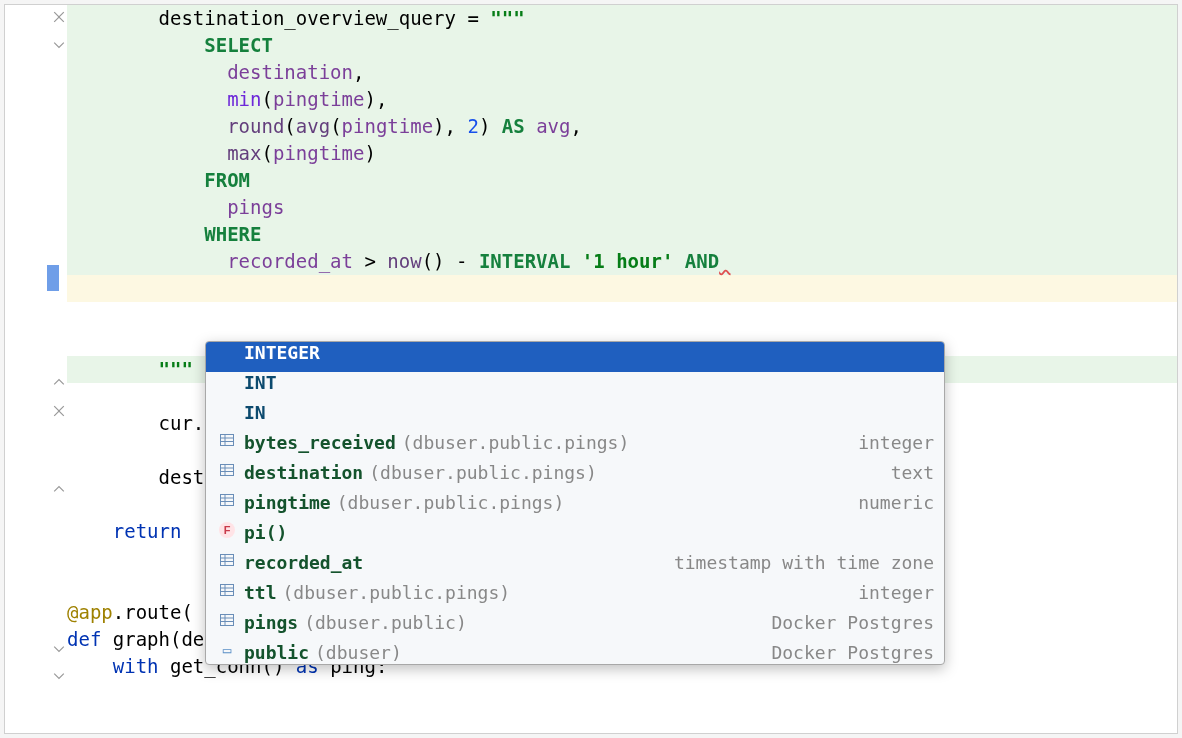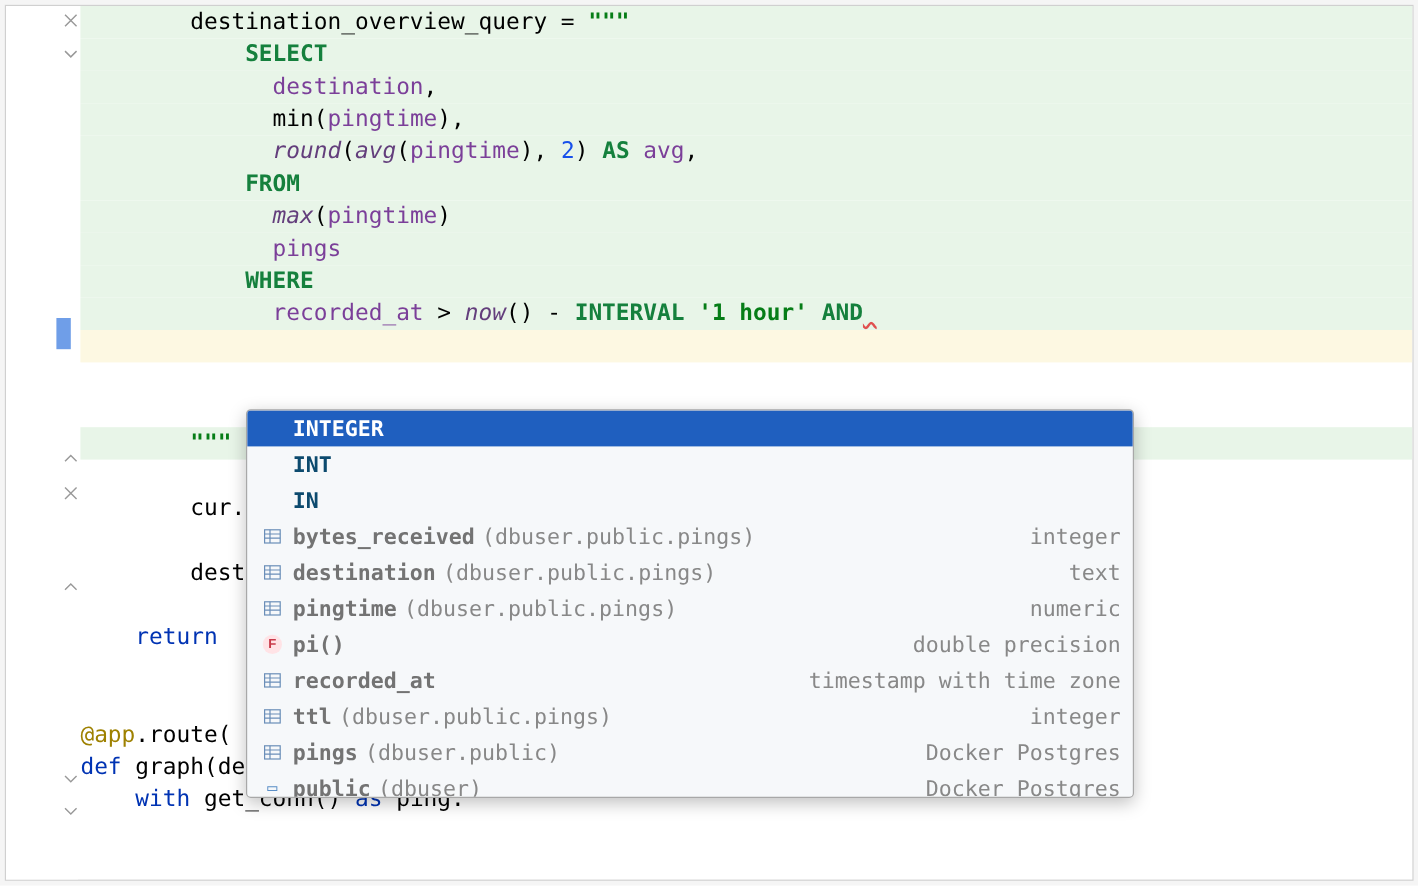--- a/index.html
+++ b/index.html
@@ -58,59 +58,59 @@
       white-space: pre;
       padding-left: 0;
       font-size: 19px;
     }
     .hl-green { background: #e8f5e8; }
     .hl-yellow { background: #fdf8e2; }
     .kw-purple { color: #7b3f99; }
     .kw-blue { color: #15803d; font-weight: bold; }
     .kw-blue-nb { color: #0033b3; }
     .str-green { color: #067d17; font-weight: bold; }
-    .fn-italic { color: #633e7c; font-style: italic; }
-    .fn-teal { color: #000000; }
+    .fn-italic { color: #633e7c; }
+    .fn-teal { color: #6d28d9; }
     .num-blue { color: #1750eb; }
     .ident { color: #000; }
     .param { color: #8b4b8b; }
     .decorator { color: #9e8100; }
     .underline-red { text-decoration: wavy underline #e05050; }
 
     
     .completion-popup {
       position: absolute;
       left: 200px;
       top: 336px;
       width: 740px;
       background: #f6f8fa;
       border: 1px solid #a8a8a8;
       box-shadow: 0 4px 14px rgba(0,0,0,0.25);
       border-radius: 4px;
       overflow: hidden;
     }
     .comp-row {
       display: flex;
-      align-items: center;
+      align-items: flex-start;
       height: 30px;
       padding: 0 10px;
       font-size: 18px;
     }
     .comp-selected {
       background: #1f5fbf;
       color: #fff;
     }
     .comp-icon {
       width: 22px;
       display: inline-flex;
       align-items: center;
       justify-content: center;
       margin-right: 6px;
     }
-    .comp-label { font-weight: bold; color: #737373; }
+    .comp-label { font-weight: bold; color: #14532d; }
     .comp-meta { color: #888; margin-left: 6px; }
     .comp-right { margin-left: auto; color: #888; font-weight: normal; }
     .comp-kw { font-weight: bold; color: #0c4a6e; padding-left: 28px; }
     .comp-selected .comp-kw { color: #fff; }
 
     .tbl-icon rect { stroke: #6a8eb8; fill: none; }
     .tbl-icon line { stroke: #6a8eb8; }
     .f-badge {
       width: 16px; height: 16px; border-radius: 50%;
       background: #ffe3e6; color: #c83a4a;
@@ -165,22 +165,22 @@
         </svg>
       </div>
   </div>
 
   <div class="code-area">
     <div class="line hl-green">        <span class="ident">destination_overview_query</span><span> = </span><span class="str-green">"""</span></div>
     <div class="line hl-green">            <span class="kw-blue">SELECT</span></div>
     <div class="line hl-green">              <span class="kw-purple">destination</span><span>,</span></div>
     <div class="line hl-green">              <span class="fn-teal">min</span><span>(</span><span class="kw-purple">pingtime</span><span>)</span><span>,</span></div>
     <div class="line hl-green">              <span class="fn-italic">round</span><span>(</span><span class="fn-italic">avg</span><span>(</span><span class="kw-purple">pingtime</span><span>)</span><span>, </span><span class="num-blue">2</span><span>)</span><span class="kw-blue"> AS </span><span class="kw-purple">avg</span><span>,</span></div>
+    <div class="line hl-green">              <span class="fn-italic">max</span><span>(</span><span class="kw-purple">pingtime</span><span>)</span></div>
     <div class="line hl-green">            <span class="kw-blue">FROM</span></div>
-    <div class="line hl-green">              <span class="fn-italic">max</span><span>(</span><span class="kw-purple">pingtime</span><span>)</span></div>
     <div class="line hl-green">              <span class="kw-purple">pings</span></div>
     <div class="line hl-green">            <span class="kw-blue">WHERE</span></div>
     <div class="line hl-green">              <span class="kw-purple">recorded_at</span><span> &gt; </span><span class="fn-italic">now</span><span>()</span><span> - </span><span class="kw-blue">INTERVAL </span><span class="str-green">'1 hour'</span><span class="kw-blue"> AND</span><span class="underline-red"> </span></div>
     <div class="line hl-yellow">            </div>
     <div class="line"></div>
     <div class="line"></div>
     <div class="line hl-green">        <span class="str-green">"""</span></div>
     <div class="line"></div>
     <div class="line">        <span>cur.</span></div>
     <div class="line"></div>
@@ -241,21 +241,20 @@
         </span>
         <span class="comp-label">pingtime</span> 
         <span class="comp-meta">(dbuser.public.pings)</span>
         <span class="comp-right">numeric</span>
       </div>
       <div class="comp-row">
         <span class="comp-icon">
           <span class="f-badge">F</span>
         </span>
         <span class="comp-label">pi()</span>
-        <span class="comp-right">double precision</span>
       </div>
       <div class="comp-row">
         <span class="comp-icon">
           <svg class="tbl-icon" width="16" height="16" viewBox="0 0 16 16">
             <rect x="1.5" y="2.5" width="13" height="11" stroke-width="1"></rect>
             <line x1="1.5" y1="6" x2="14.5" y2="6"></line>
             <line x1="1.5" y1="9.5" x2="14.5" y2="9.5"></line>
             <line x1="6" y1="2.5" x2="6" y2="13.5"></line>
           </svg>
         </span>

